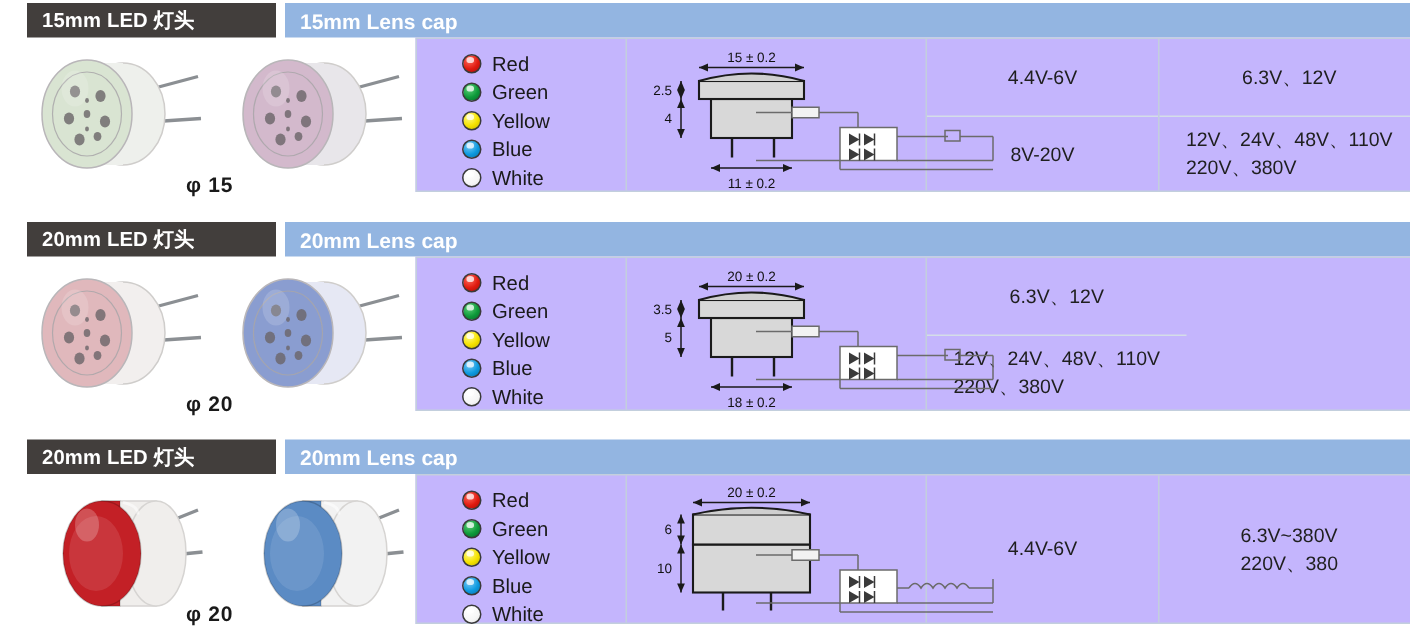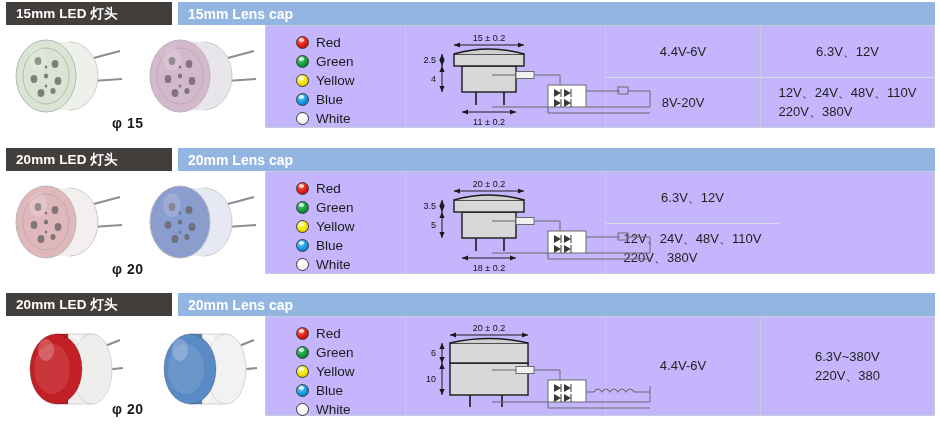--- a/index.html
+++ b/index.html
@@ -3,21 +3,21 @@
 <meta charset="utf-8">
 <style>
   * { box-sizing: border-box; }
   html, body {
     margin: 0; padding: 0;
     width: 940px; height: 429px;
     background: #ffffff;
     font-family: "Liberation Sans", sans-serif;
     overflow: hidden;
   }
-  .page { position: relative; width: 876px; height: 429px; background:#fff; }
+  .page { position: relative; width: 876px; height: 429px; background:#fff;margin-left:12px; }
 
   
   .section { position: absolute; left: 0; width: 940px; }
   .sec1 { top: 0;   height: 143px; }
   .sec2 { top: 146px; height: 143px; }
   .sec3 { top: 291px; height: 138px; }
 
   
   .hdr-row { position: relative; height: 25px; }
   .hdr-dark {

